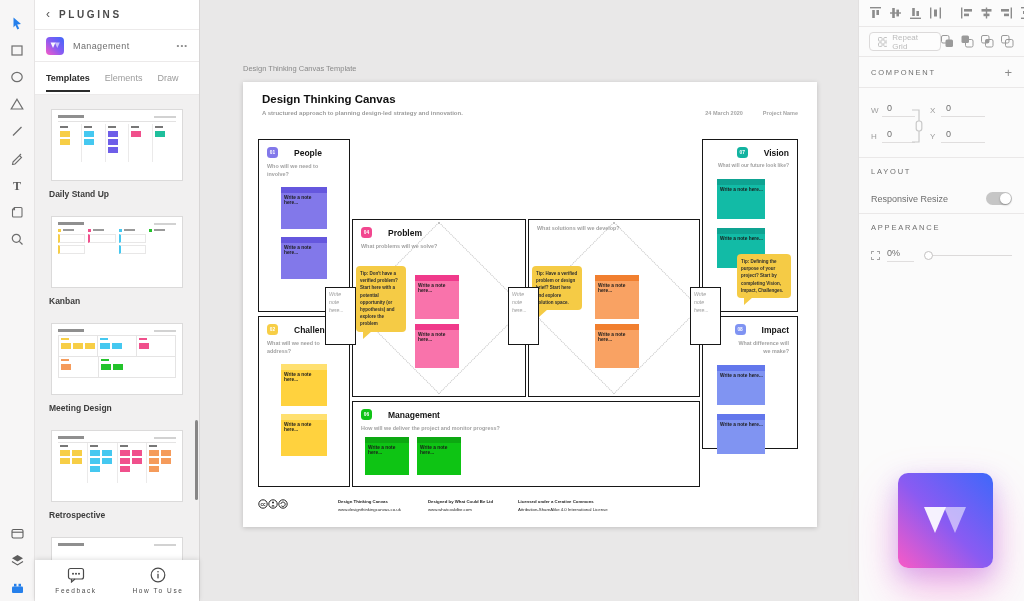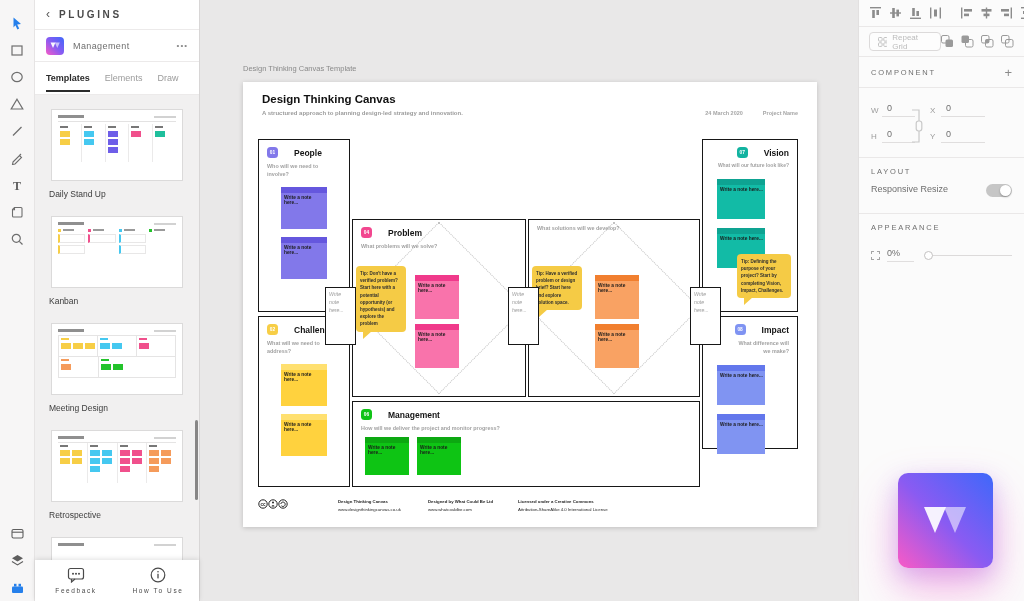--- a/index.html
+++ b/index.html
@@ -19,21 +19,21 @@
   .pp-plugin { height:32px; display:flex; align-items:center; padding:0 11px; border-bottom:1px solid #ECEAEA; flex:none; }
   .wb-logo { width:18px; height:18px; border-radius:4px; background:linear-gradient(225deg,#3E68FA 0%,#8A5BF2 52%,#F95AC6 100%); display:flex; align-items:center; justify-content:center; flex:none; }
   .pp-plugin-name { font-size:9px; color:#6E6E6E; margin-left:9px; letter-spacing:.4px; }
   .pp-menu { margin-left:auto; color:#8A8A8A; font-size:8px; letter-spacing:1px; }
   .pp-tabs { height:32px; display:flex; align-items:center; padding-left:11px; gap:15px; flex:none; }
   .tab { font-size:9px; color:#9B9B9B; position:relative; padding:9px 0; }
   .tab.active { color:#2B2B2B; font-weight:bold; }
   .tab.active::after { content:""; position:absolute; left:0; right:0; bottom:0; height:2px; background:#2B2B2B; }
   .pp-list { flex:1; background:#F1F0F0; overflow:hidden; position:relative; padding-top:14px; border-top:1px solid #ECEAEA; }
   .tpl-card { width:132px; height:72px; background:#FFF; border:1px solid #DBDADA; margin:0 auto; padding:5px 6px; }
-  .tpl-name { font-size:8.5px; color:#3C3C3C; margin:8px 0 17px 14px; }
+  .tpl-name { font-size:8.5px; color:#3C3C3C; margin:8px 0 17px 14px;font-weight:bold; }
   .tc-head { display:flex; justify-content:space-between; align-items:center; margin-bottom:3px; }
   .tc-title { width:26px; height:3px; background:#8F8F8F; }
   .tc-meta { width:22px; height:2px; background:#D2D2D2; }
   .chip { width:10px; height:6px; margin:1px; flex:none; }
   .c-yellow{background:#F7CE46}.c-cyan{background:#45C8F0}.c-purple{background:#6E5EE8}.c-pink{background:#F0508C}.c-teal{background:#1FBF9C}.c-green{background:#23C32B}.c-orange{background:#F59B5B}
   .dsu { display:flex; border-top:1px solid #E3E2E2; padding-top:2px; }
   .dsu-col { flex:1; border-left:1px solid #EBEAEA; padding:1px; display:flex; flex-wrap:wrap; align-content:flex-start; min-height:38px; }
   .dsu-col:first-child { border-left:none; }
   .dsu-h { width:8px; height:2px; background:#777; margin:1px 1px 2px; }
   .dsu-br { flex-basis:100%; height:0; }
@@ -142,21 +142,21 @@
   .insp-comp { height:31px; border-bottom:1px solid #EAE8E8; display:flex; align-items:center; padding:0 12px; }
   .sec-label { font-size:7.5px; letter-spacing:1.8px; color:#6F6F6F; }
   .comp-plus { margin-left:auto; color:#8A8A8A; font-size:13px; font-weight:300; line-height:1; }
   .insp-transform { height:70px; border-bottom:1px solid #EAE8E8; position:relative; padding:9px 12px 0; }
   .tr-row { display:flex; align-items:center; height:26px; }
   .tr-label { font-size:8px; color:#9C9C9C; width:11px; }
   .tr-input { width:33px; border-bottom:1px solid #E0DEDE; font-size:9px; color:#6E6E6E; padding:0 0 3px 5px; margin-right:15px; }
   .tr-input2 { width:44px; margin-right:0; }
   .tr-bracket { position:absolute; left:52px; top:17px; }
   .insp-layout-h, .insp-app-h { height:26px; display:flex; align-items:center; padding:0 12px; }
-  .insp-rr { height:30px; display:flex; padding:0 12px; border-bottom:1px solid #EAE8E8; font-size:9px; color:#6E6E6E; }
+  .insp-rr { height:30px; display:flex; align-items:center; padding:0 12px; border-bottom:1px solid #EAE8E8; font-size:9px; color:#6E6E6E; }
   .toggle { margin-left:auto; width:26px; height:13px; border-radius:7px; background:#C6C6C6; position:relative; }
   .toggle::after { content:""; position:absolute; right:1px; top:1px; width:11px; height:11px; border-radius:50%; background:#FFF; box-shadow:0 1px 2px rgba(0,0,0,.3); }
   .insp-opacity { height:30px; display:flex; align-items:center; padding:0 12px; }
   .op-icon { width:9px; height:9px; border:1px dashed #A5A5A5; flex:none; }
   .op-val { font-size:9px; color:#6E6E6E; border-bottom:1px solid #E0DEDE; width:27px; padding-bottom:3px; margin-left:7px; }
   .slider { flex:1; height:9px; position:relative; margin-left:10px; }
   .slider::before { content:""; position:absolute; left:0; right:0; top:4px; height:1.5px; background:#DCDADA; }
   .slider-knob { position:absolute; left:0; top:0; width:9px; height:9px; border-radius:50%; background:#FFF; border:1px solid #C4C2C2; }
   .insp-logo { position:absolute; left:39px; top:473px; width:95px; height:95px; border-radius:10px; background:linear-gradient(225deg,#3E68FA 0%,#8A5BF2 52%,#F95AC6 100%); box-shadow:0 22px 45px rgba(244,90,200,.40), 0 8px 22px rgba(122,91,242,.30); display:flex; align-items:center; justify-content:center; }
 </style>

